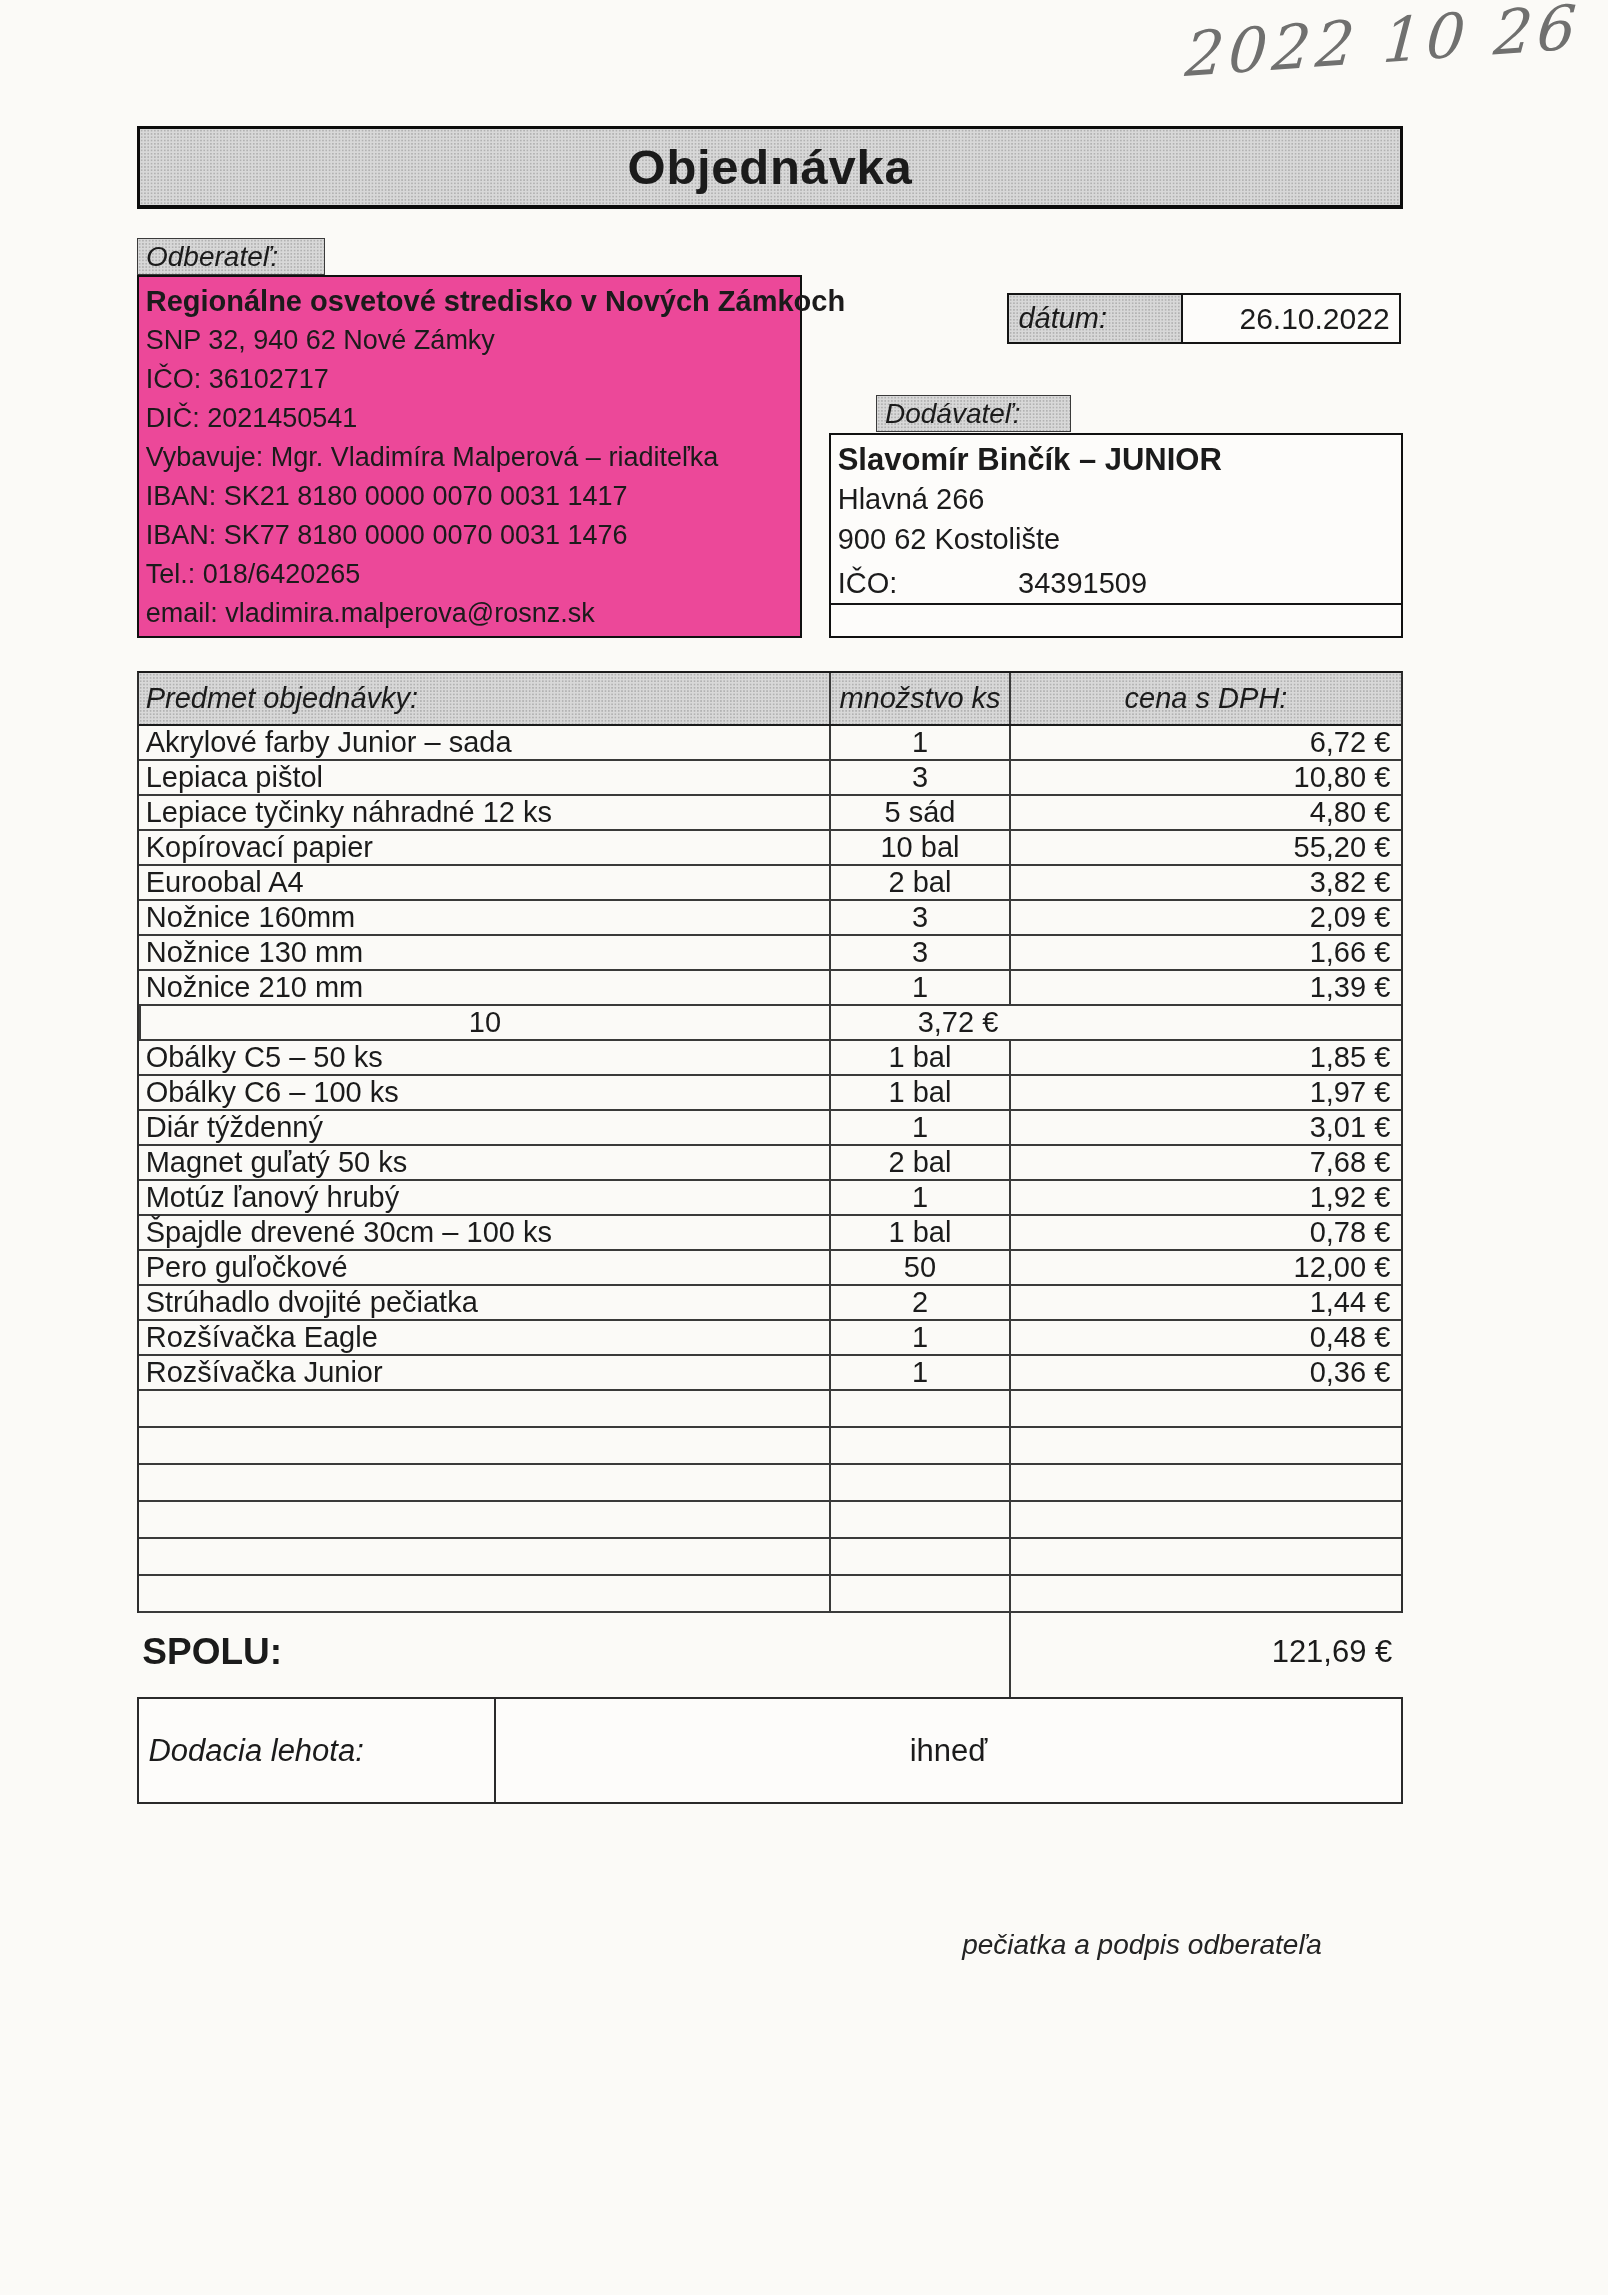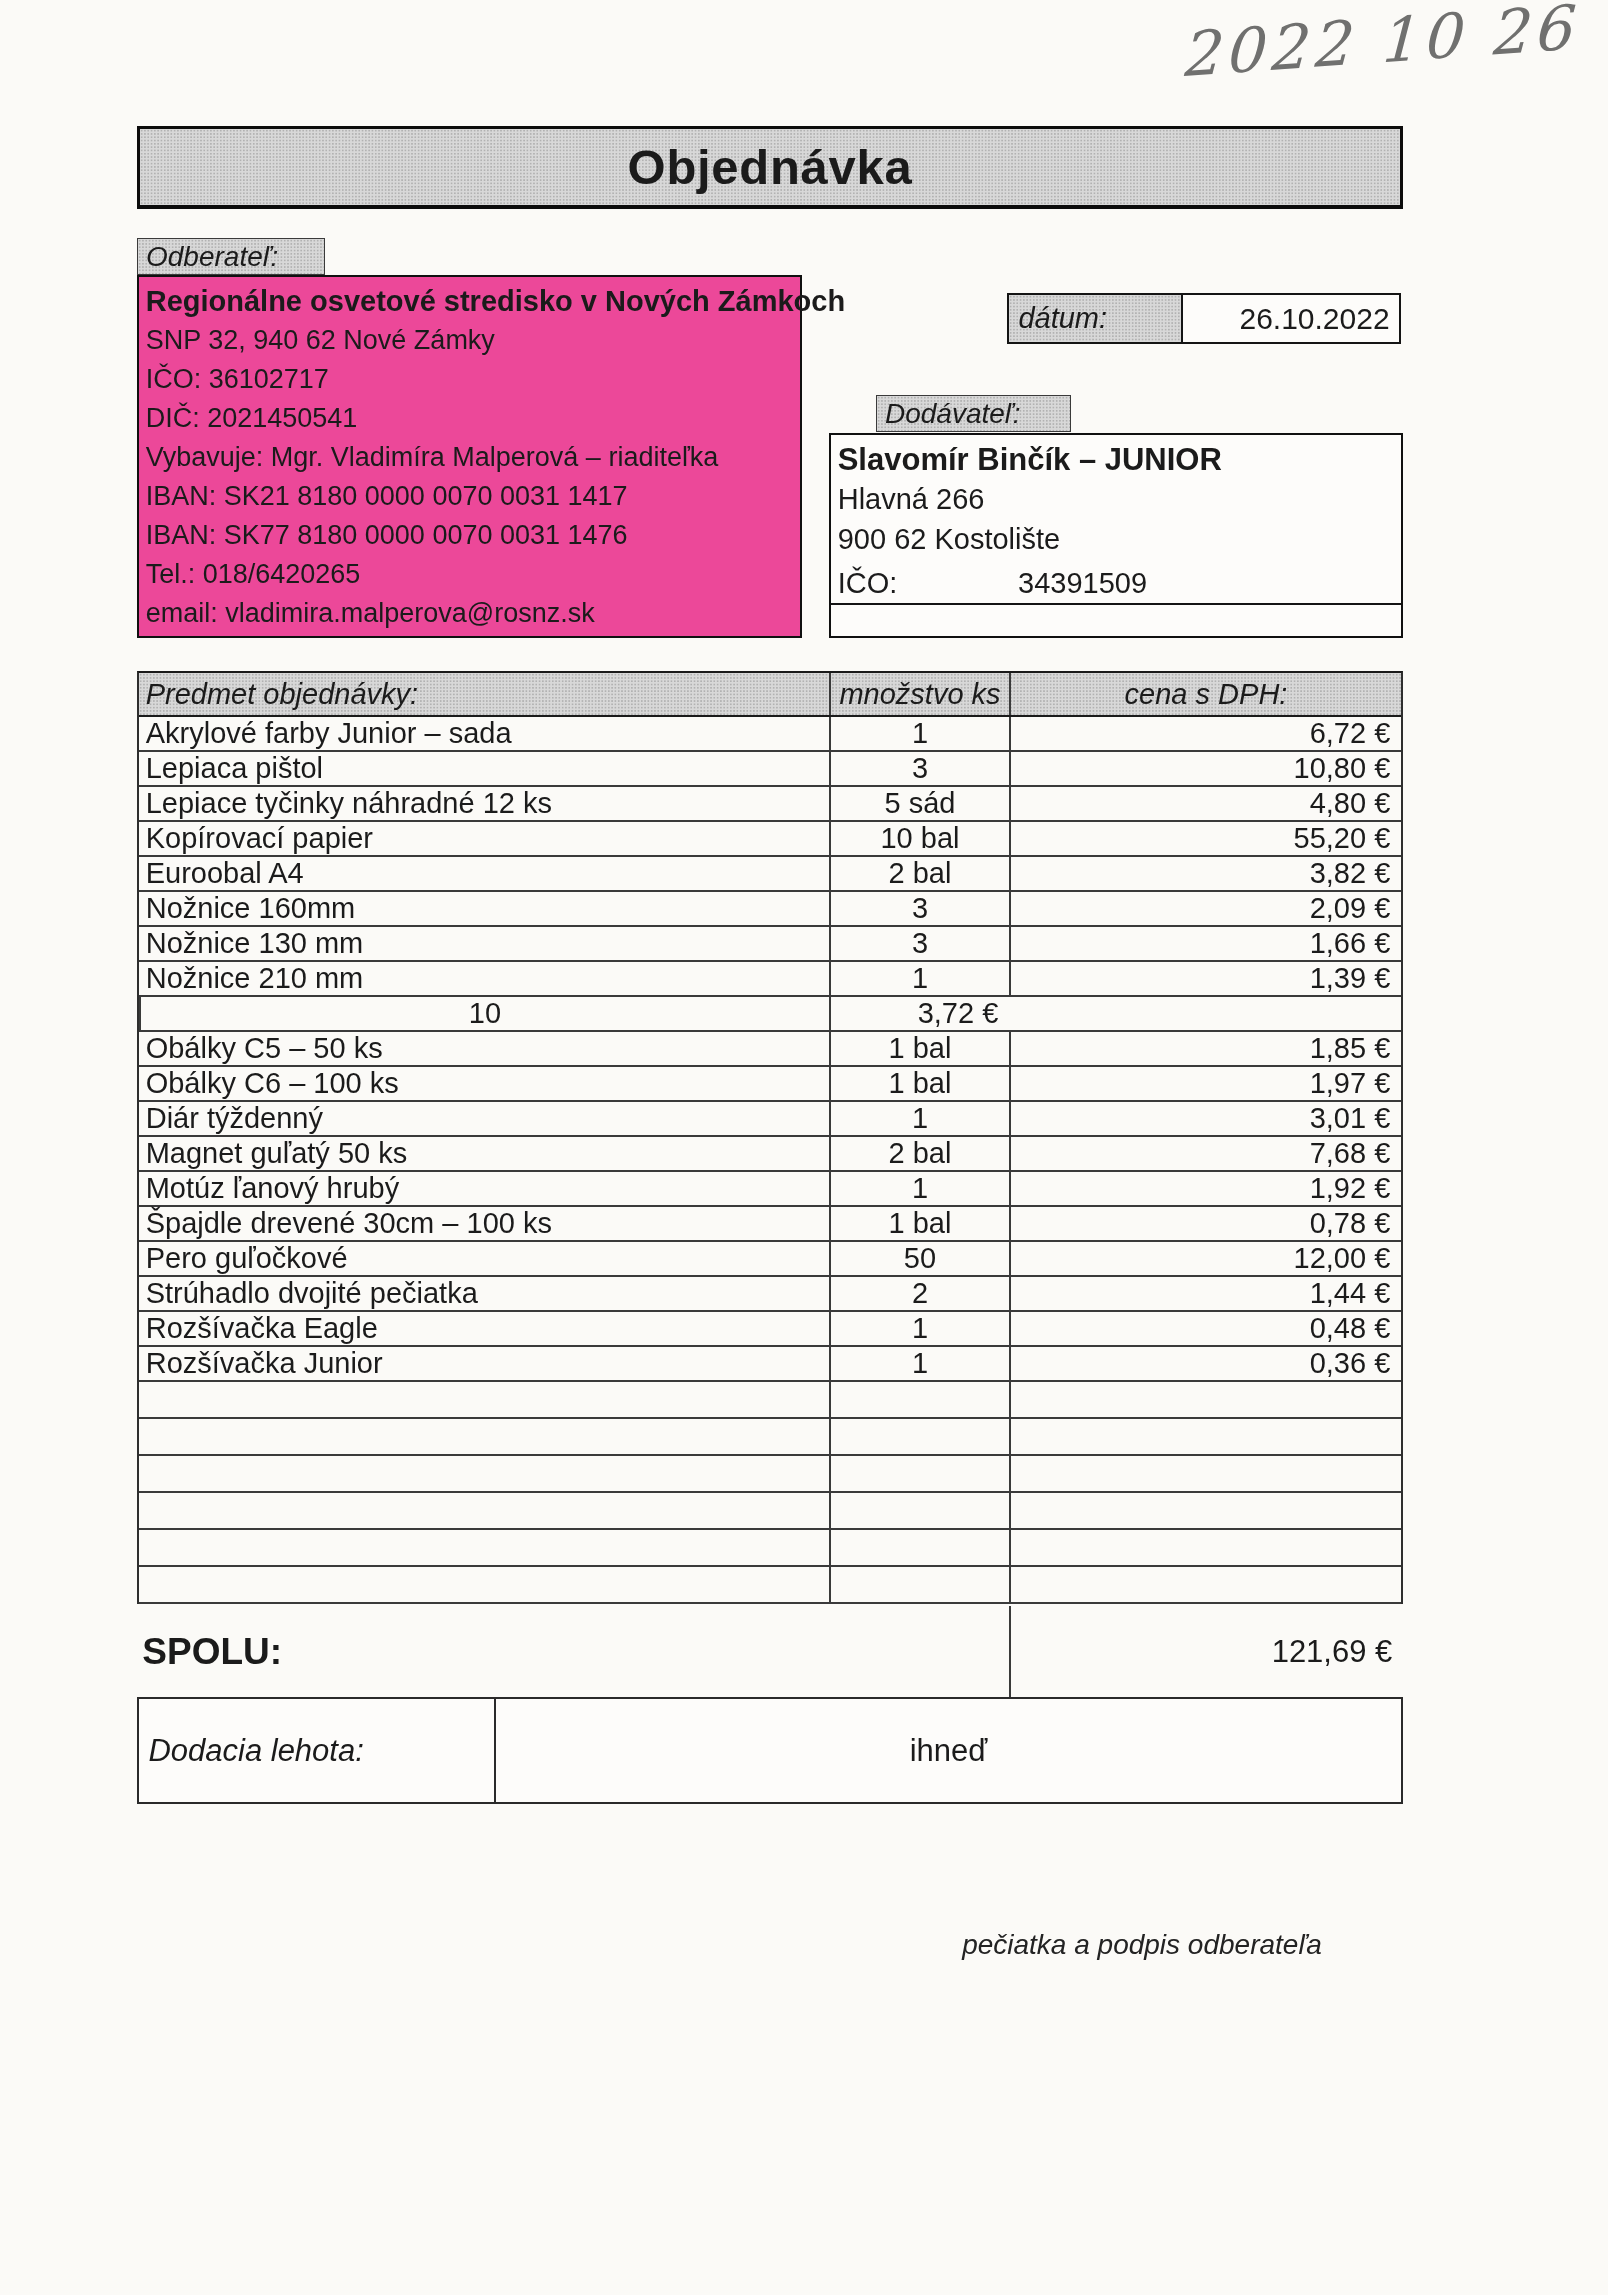--- a/index.html
+++ b/index.html
@@ -112,21 +112,21 @@
     border-right: 2px solid #2e2e2e;
     border-top: 2.7px solid #1a1a1a;
   }
   .trow {
     display: grid;
     grid-template-columns: 690px 180px 392px;
     border-bottom: 2px solid #3a3a3a;
     height: 35px;
   }
   .trow.header-row {
-    height: 44px;
+    height: 53px;
     font-style: italic;
     font-size: 29px;
     border-bottom: 2px solid #1a1a1a;
   }
   .trow.empty-row { height: 37px; }
   .tcell {
     font-size: 29px;
     display: flex; align-items: center;
     white-space: nowrap;
     overflow: visible;

